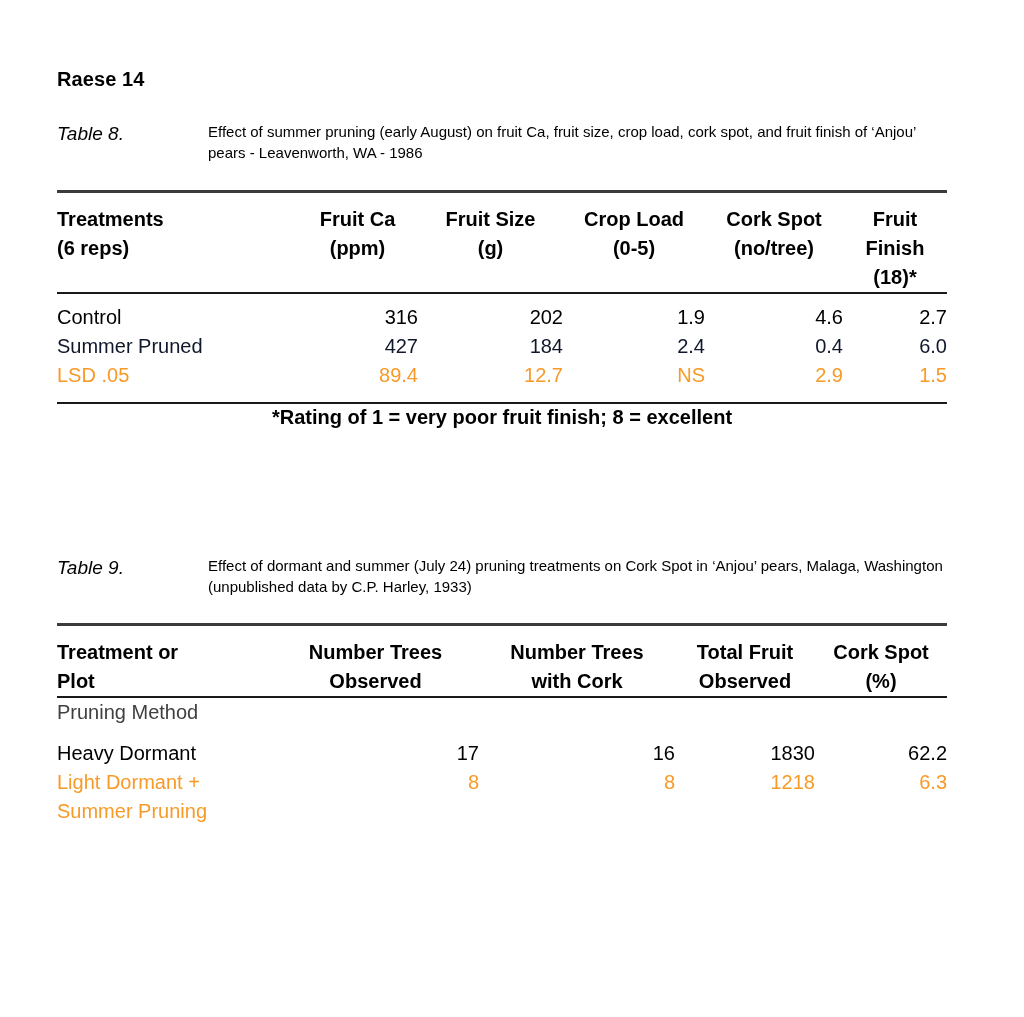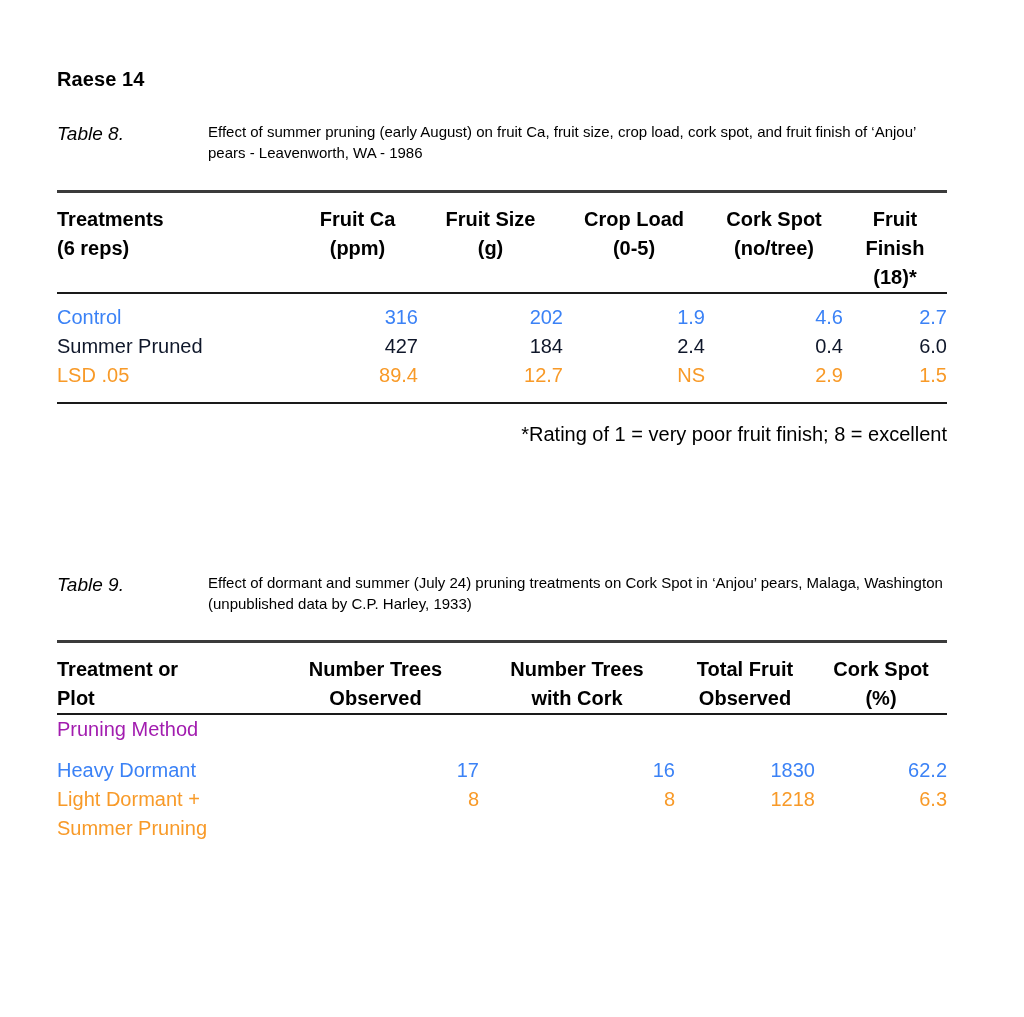--- a/index.html
+++ b/index.html
@@ -86,40 +86,40 @@
     text-align: left;
   }
   table.data td {
     text-align: right;
     font-weight: normal;
   }
 
   .hdr-row th { padding-bottom: 9px; }
 
   
-  .row-blue   td { color: #3b82f6; }
+  .row-blue   td { color: #000000; }
   .row-green  td { color: #0f172a; }
   .row-orange td { color: #f89a28; }
 
   .spacer-row td { height: 12px; font-size: 0; line-height: 0; }
   .spacer-row-sm td { height: 9px; font-size: 0; line-height: 0; }
 
   .subhead {
     font-size: 20px;
     font-weight: bold;
-    color: #a21caf;
+    color: #404040;
     text-align: left;
     padding-top: 14px;
   }
 
   .footnote {
     font-size: 20px;
-    font-weight: normal;
-    text-align: right;
-    margin-top: 17px;
+    font-weight: bold;
+    text-align: center;
+    margin-top: 0;
     line-height: 1.3;
   }
 
   .block-gap-1 { height: 26px; }
   .block-gap-2 { height: 93px; }
 </style>
 </head>
 <body>
 
 <div class="page">

